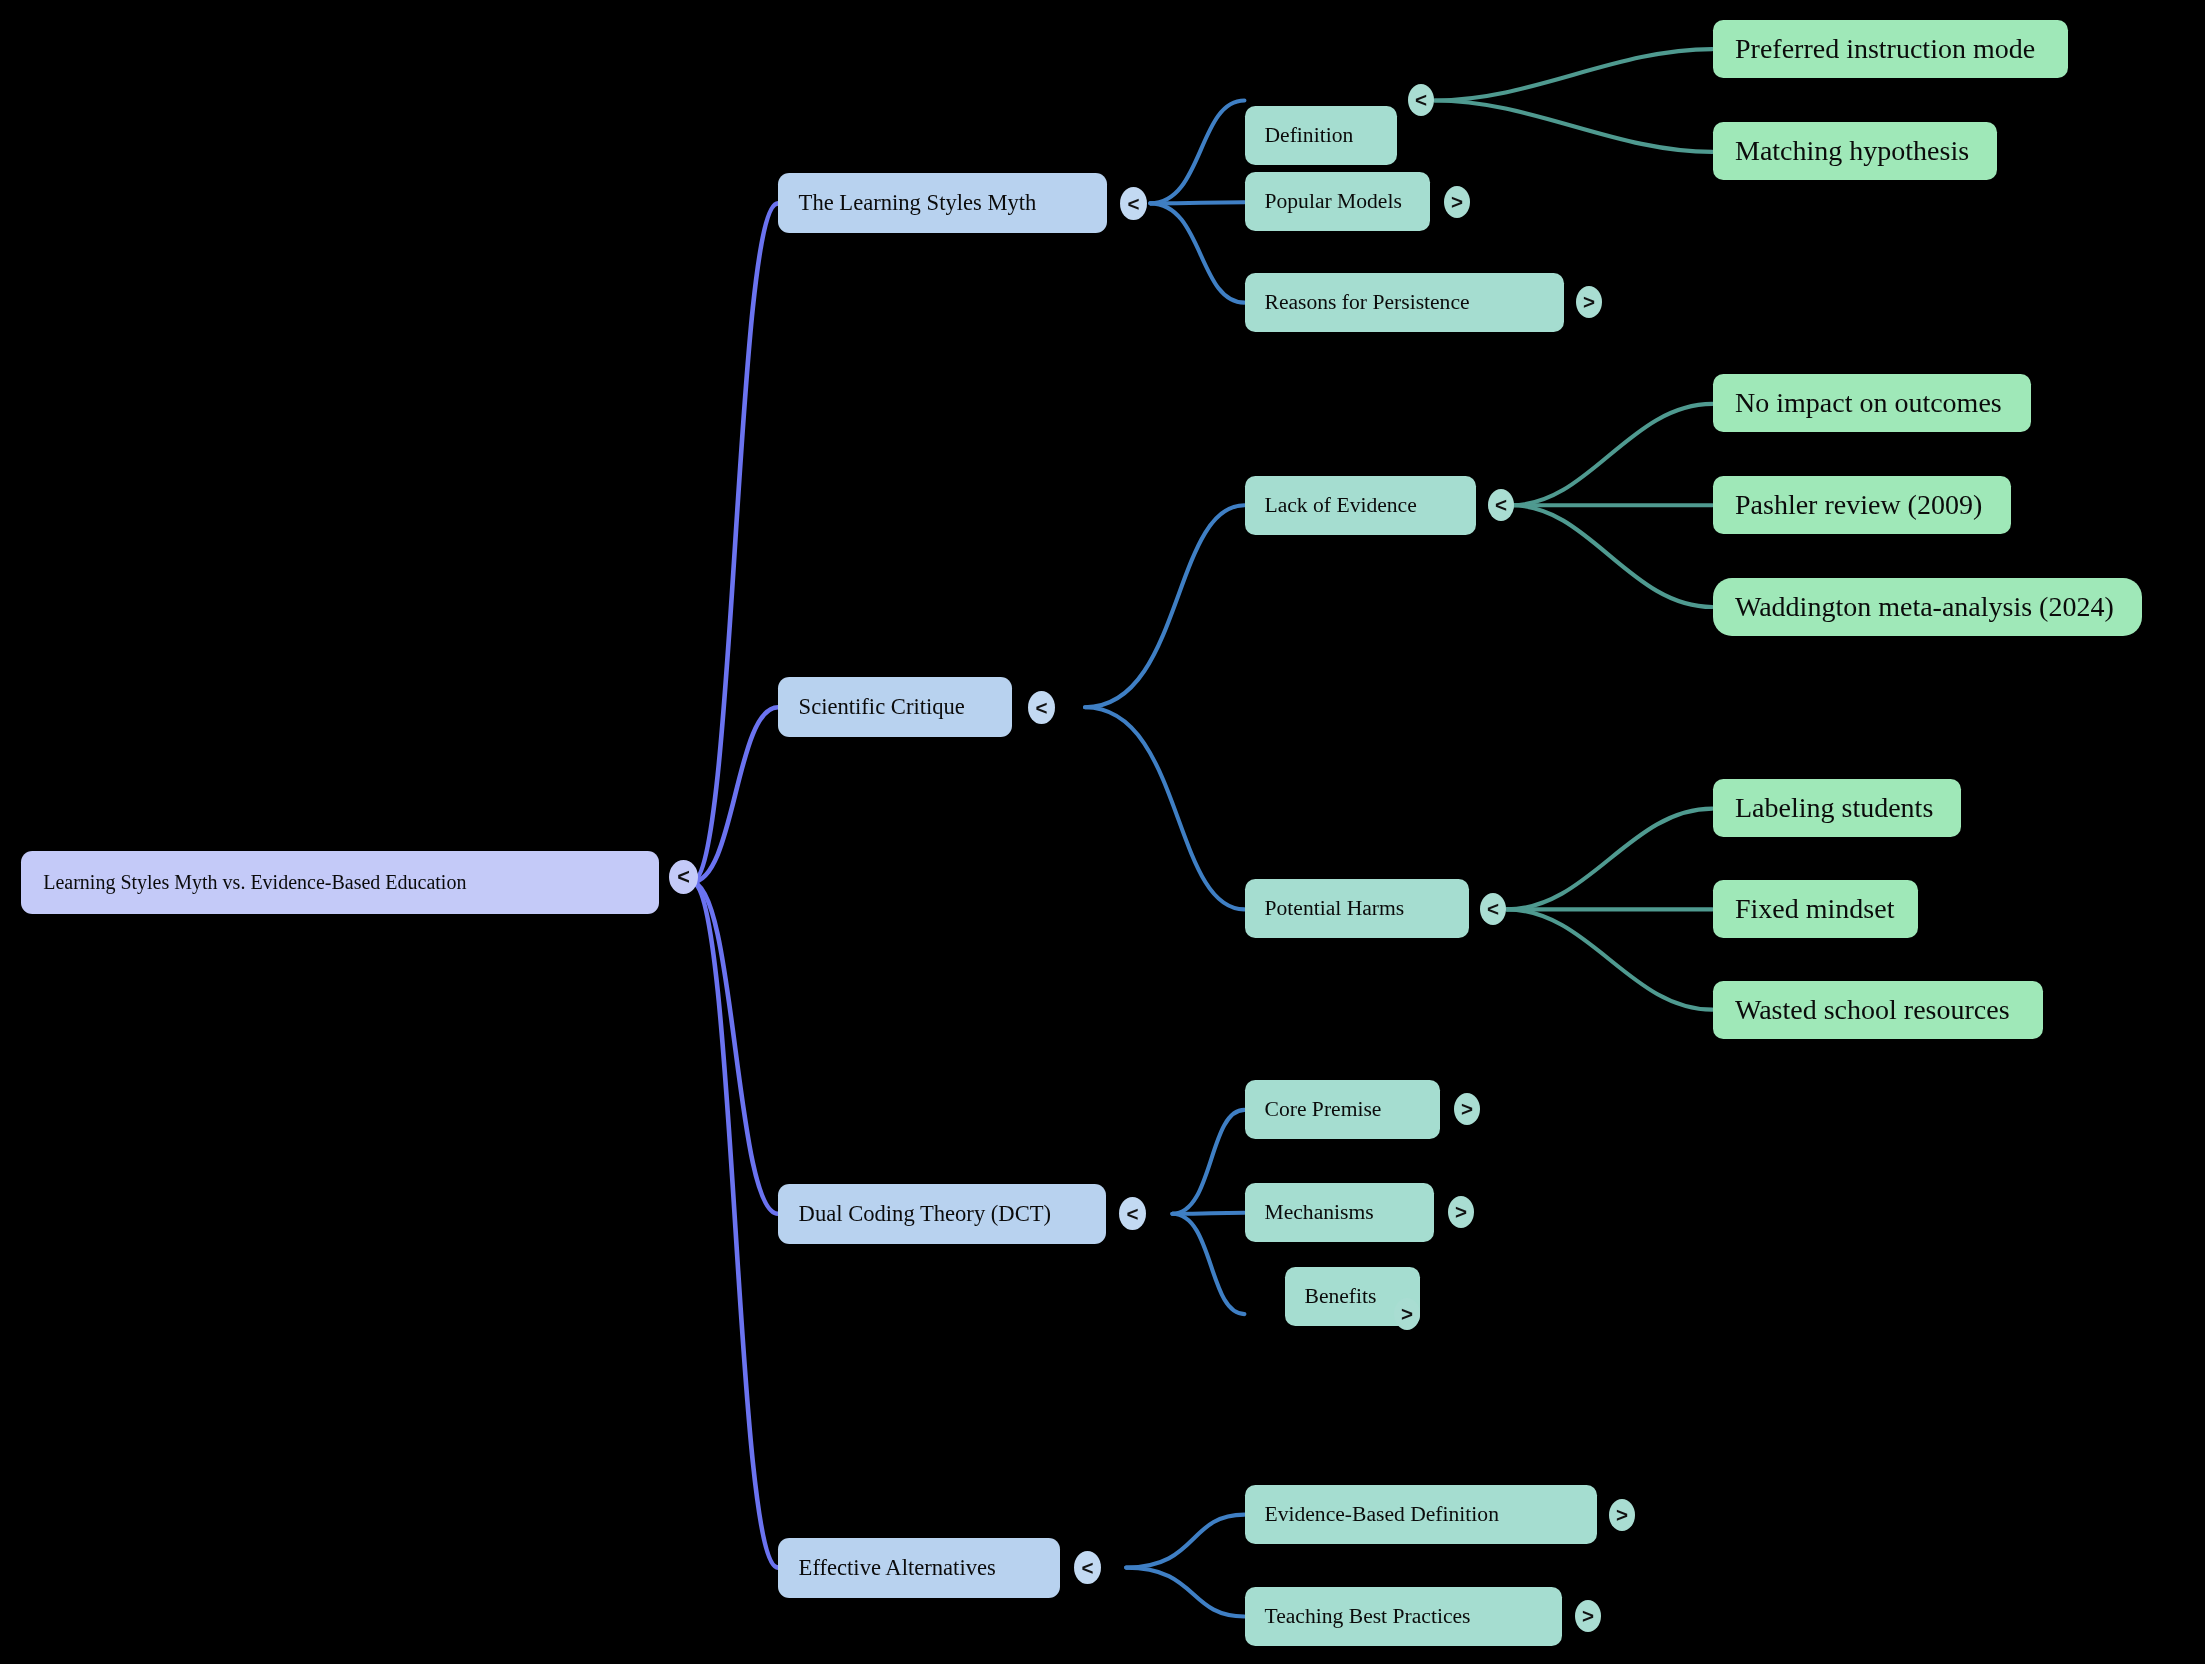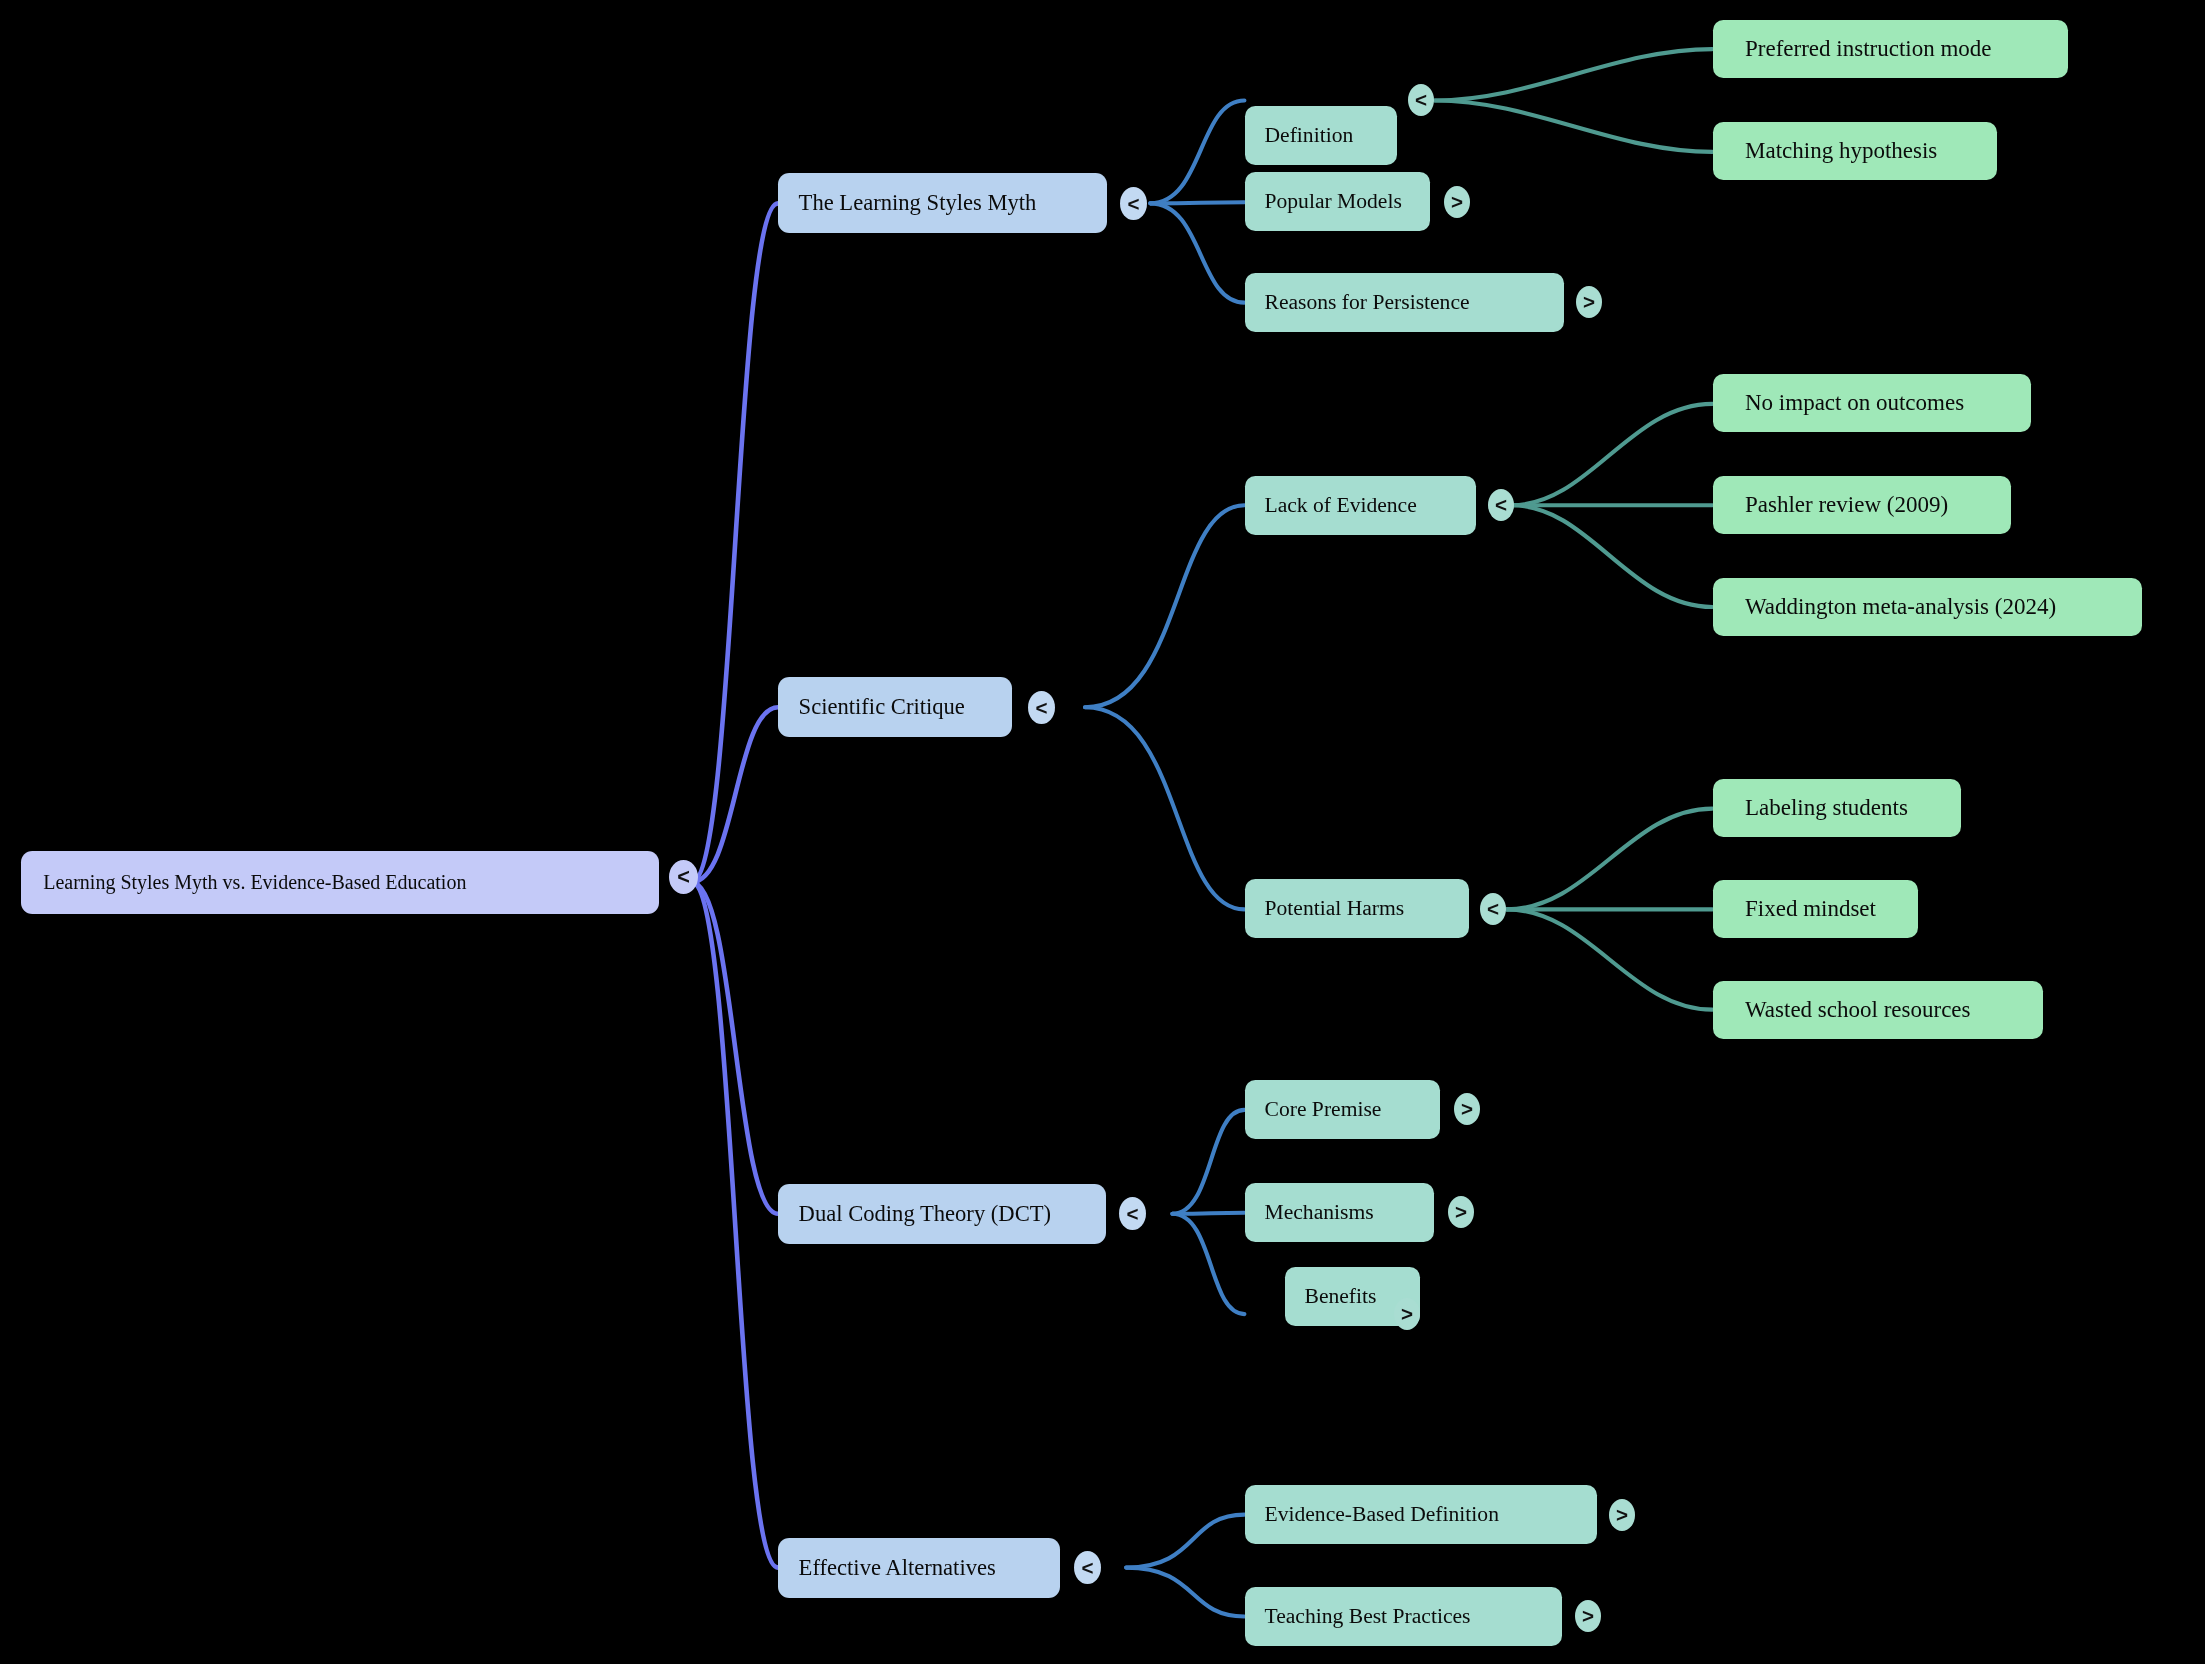--- a/index.html
+++ b/index.html
@@ -26,21 +26,21 @@
   .n-l2{
     background:#b8d2ef;border-radius:11.3px;
     padding:0 20.6px;font-size:22.6px;
   }
   .n-l3{
     background:#a5ddd0;border-radius:10.3px;
     padding:0 19.5px;font-size:21.6px;
   }
   .n-l4{
     background:#9fe8b8;border-radius:10.3px;
-    padding:0 32px;font-size:23px;
+    padding:0 22px;font-size:28px;
   }
 
   .toggle{
     position:absolute;
     display:flex;align-items:center;justify-content:center;
     border-radius:50%;
     font-family:"Liberation Sans", sans-serif;
     font-weight:700;
     color:#111;
     user-select:none;
@@ -175,21 +175,21 @@
   </div>
 
   <div class="node n-l4" style="left:1713px; top:374px; width:318px; height:58px;">
     <span class="label">No impact on outcomes</span>
   </div>
 
   <div class="node n-l4" style="left:1713px; top:476px; width:298px; height:58px;text-align:center;">
     <span class="label">Pashler review (2009)</span>
   </div>
 
-  <div class="node n-l4" style="left:1713px; top:578px; width:429px; height:58px;">
+  <div class="node n-l4" style="left:1713px; top:578px; width:429px; height:58px;border-radius:19px;">
     <span class="label">Waddington meta-analysis (2024)</span>
   </div>
 
   <div class="node n-l4" style="left:1713px; top:779px; width:248px; height:58px;">
     <span class="label">Labeling students</span>
   </div>
 
   <div class="node n-l4" style="left:1713px; top:880px; width:205px; height:58px;">
     <span class="label">Fixed mindset</span>
   </div>

